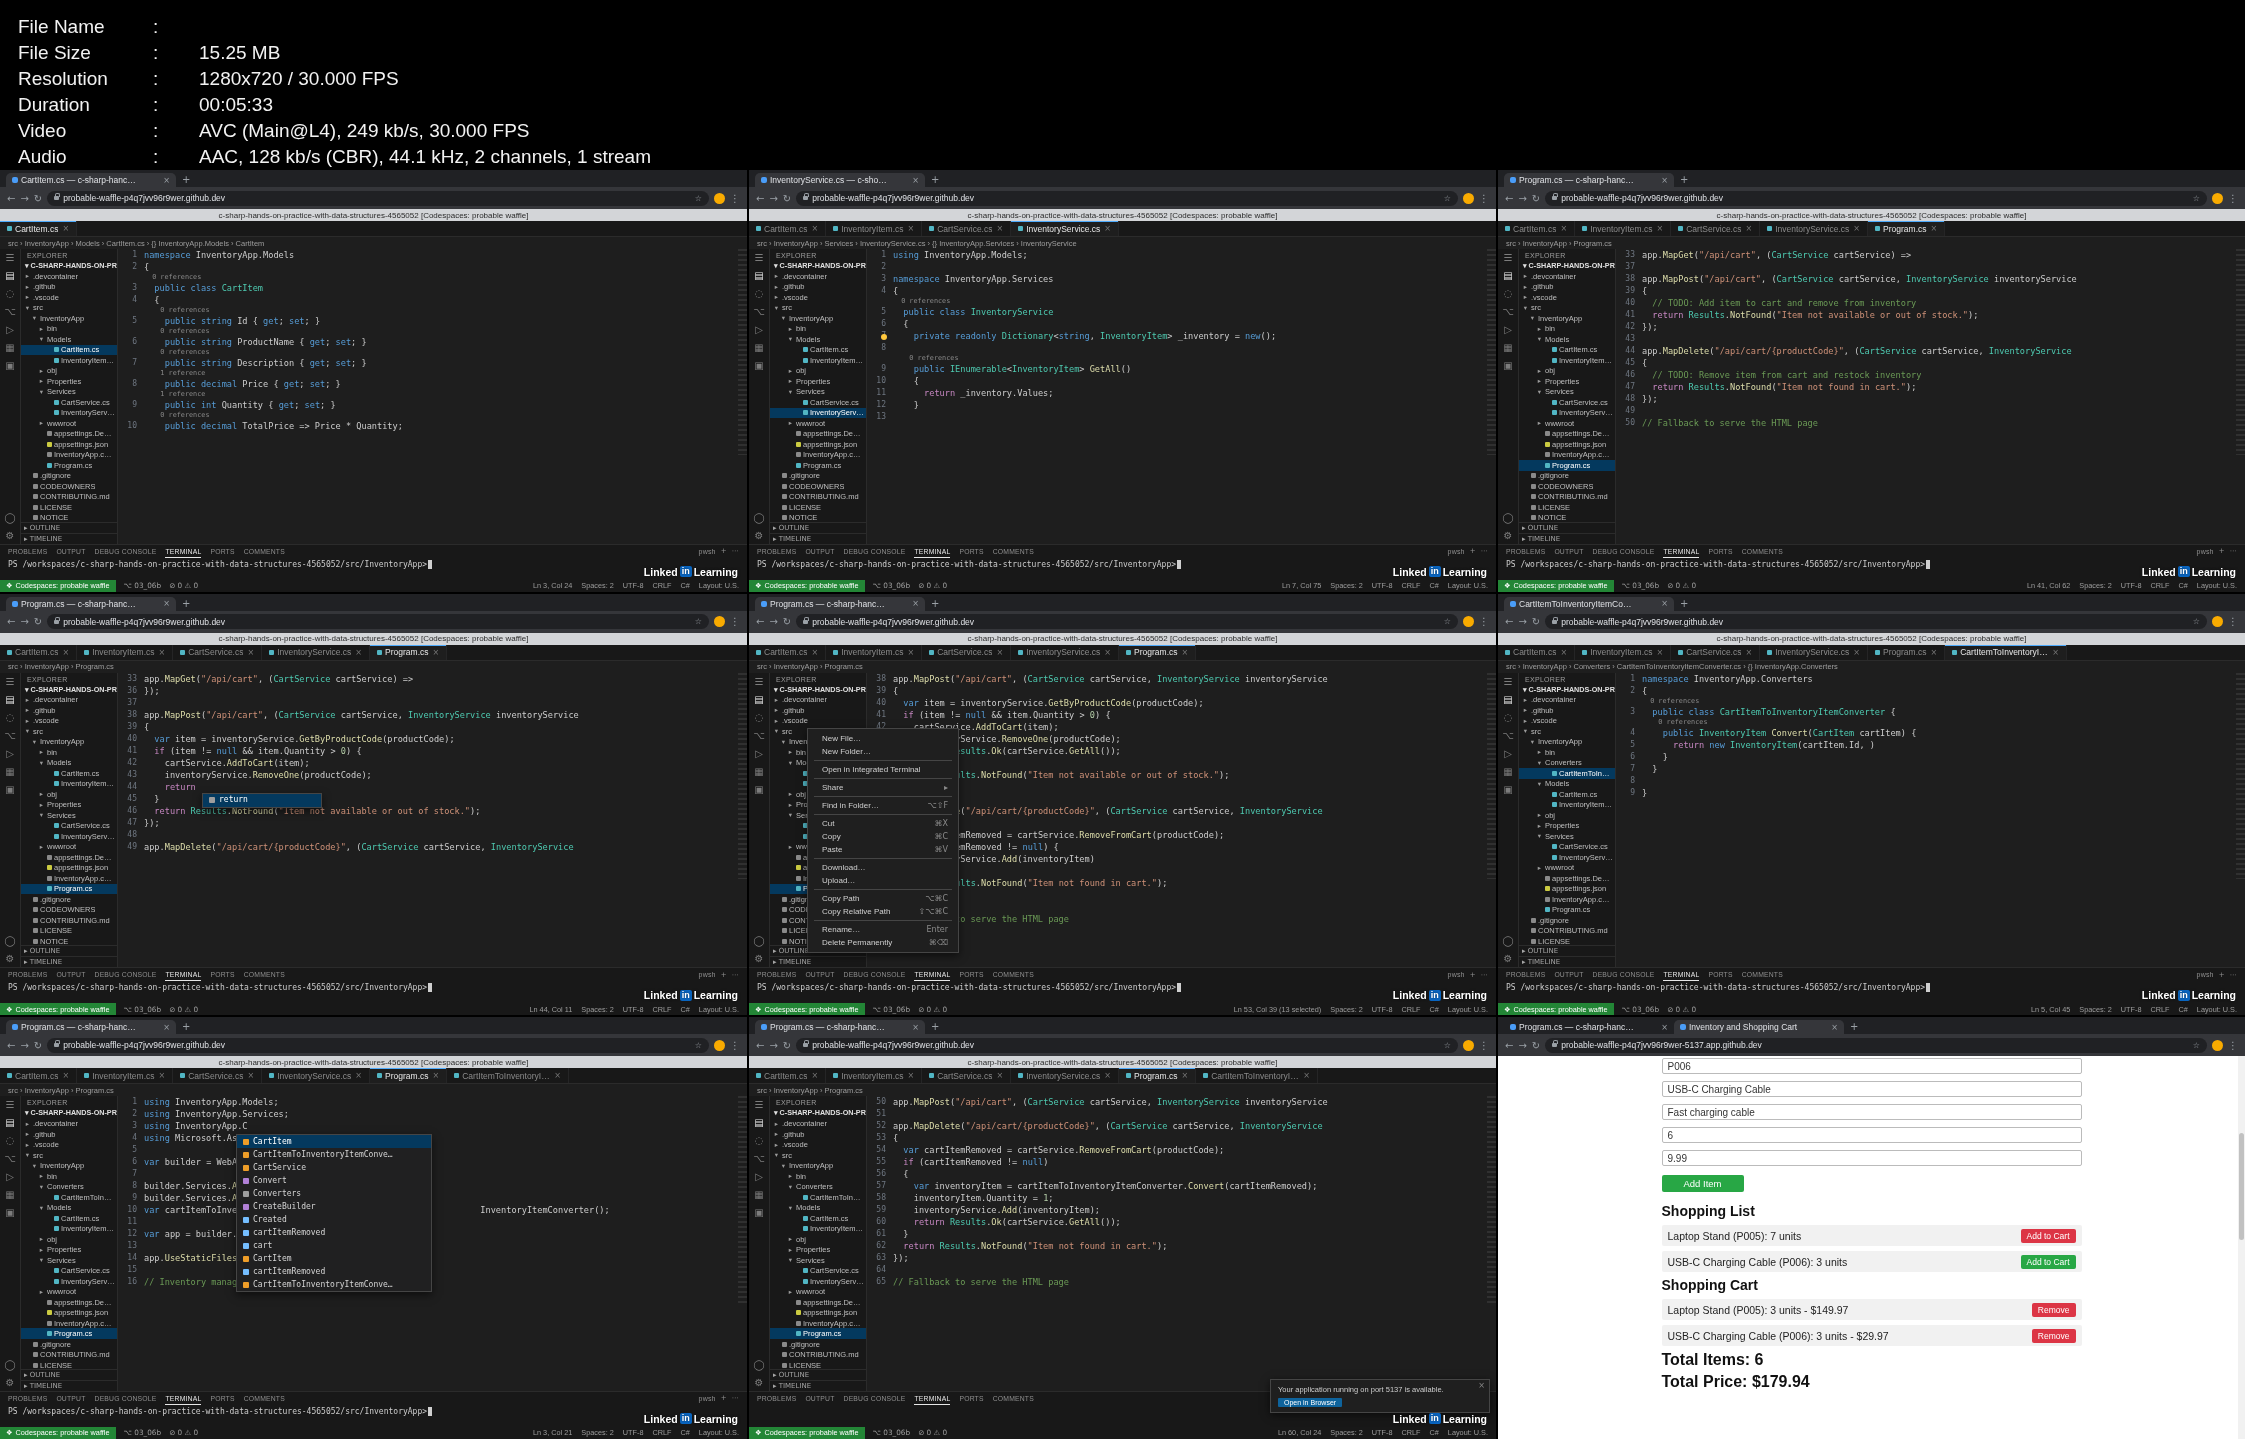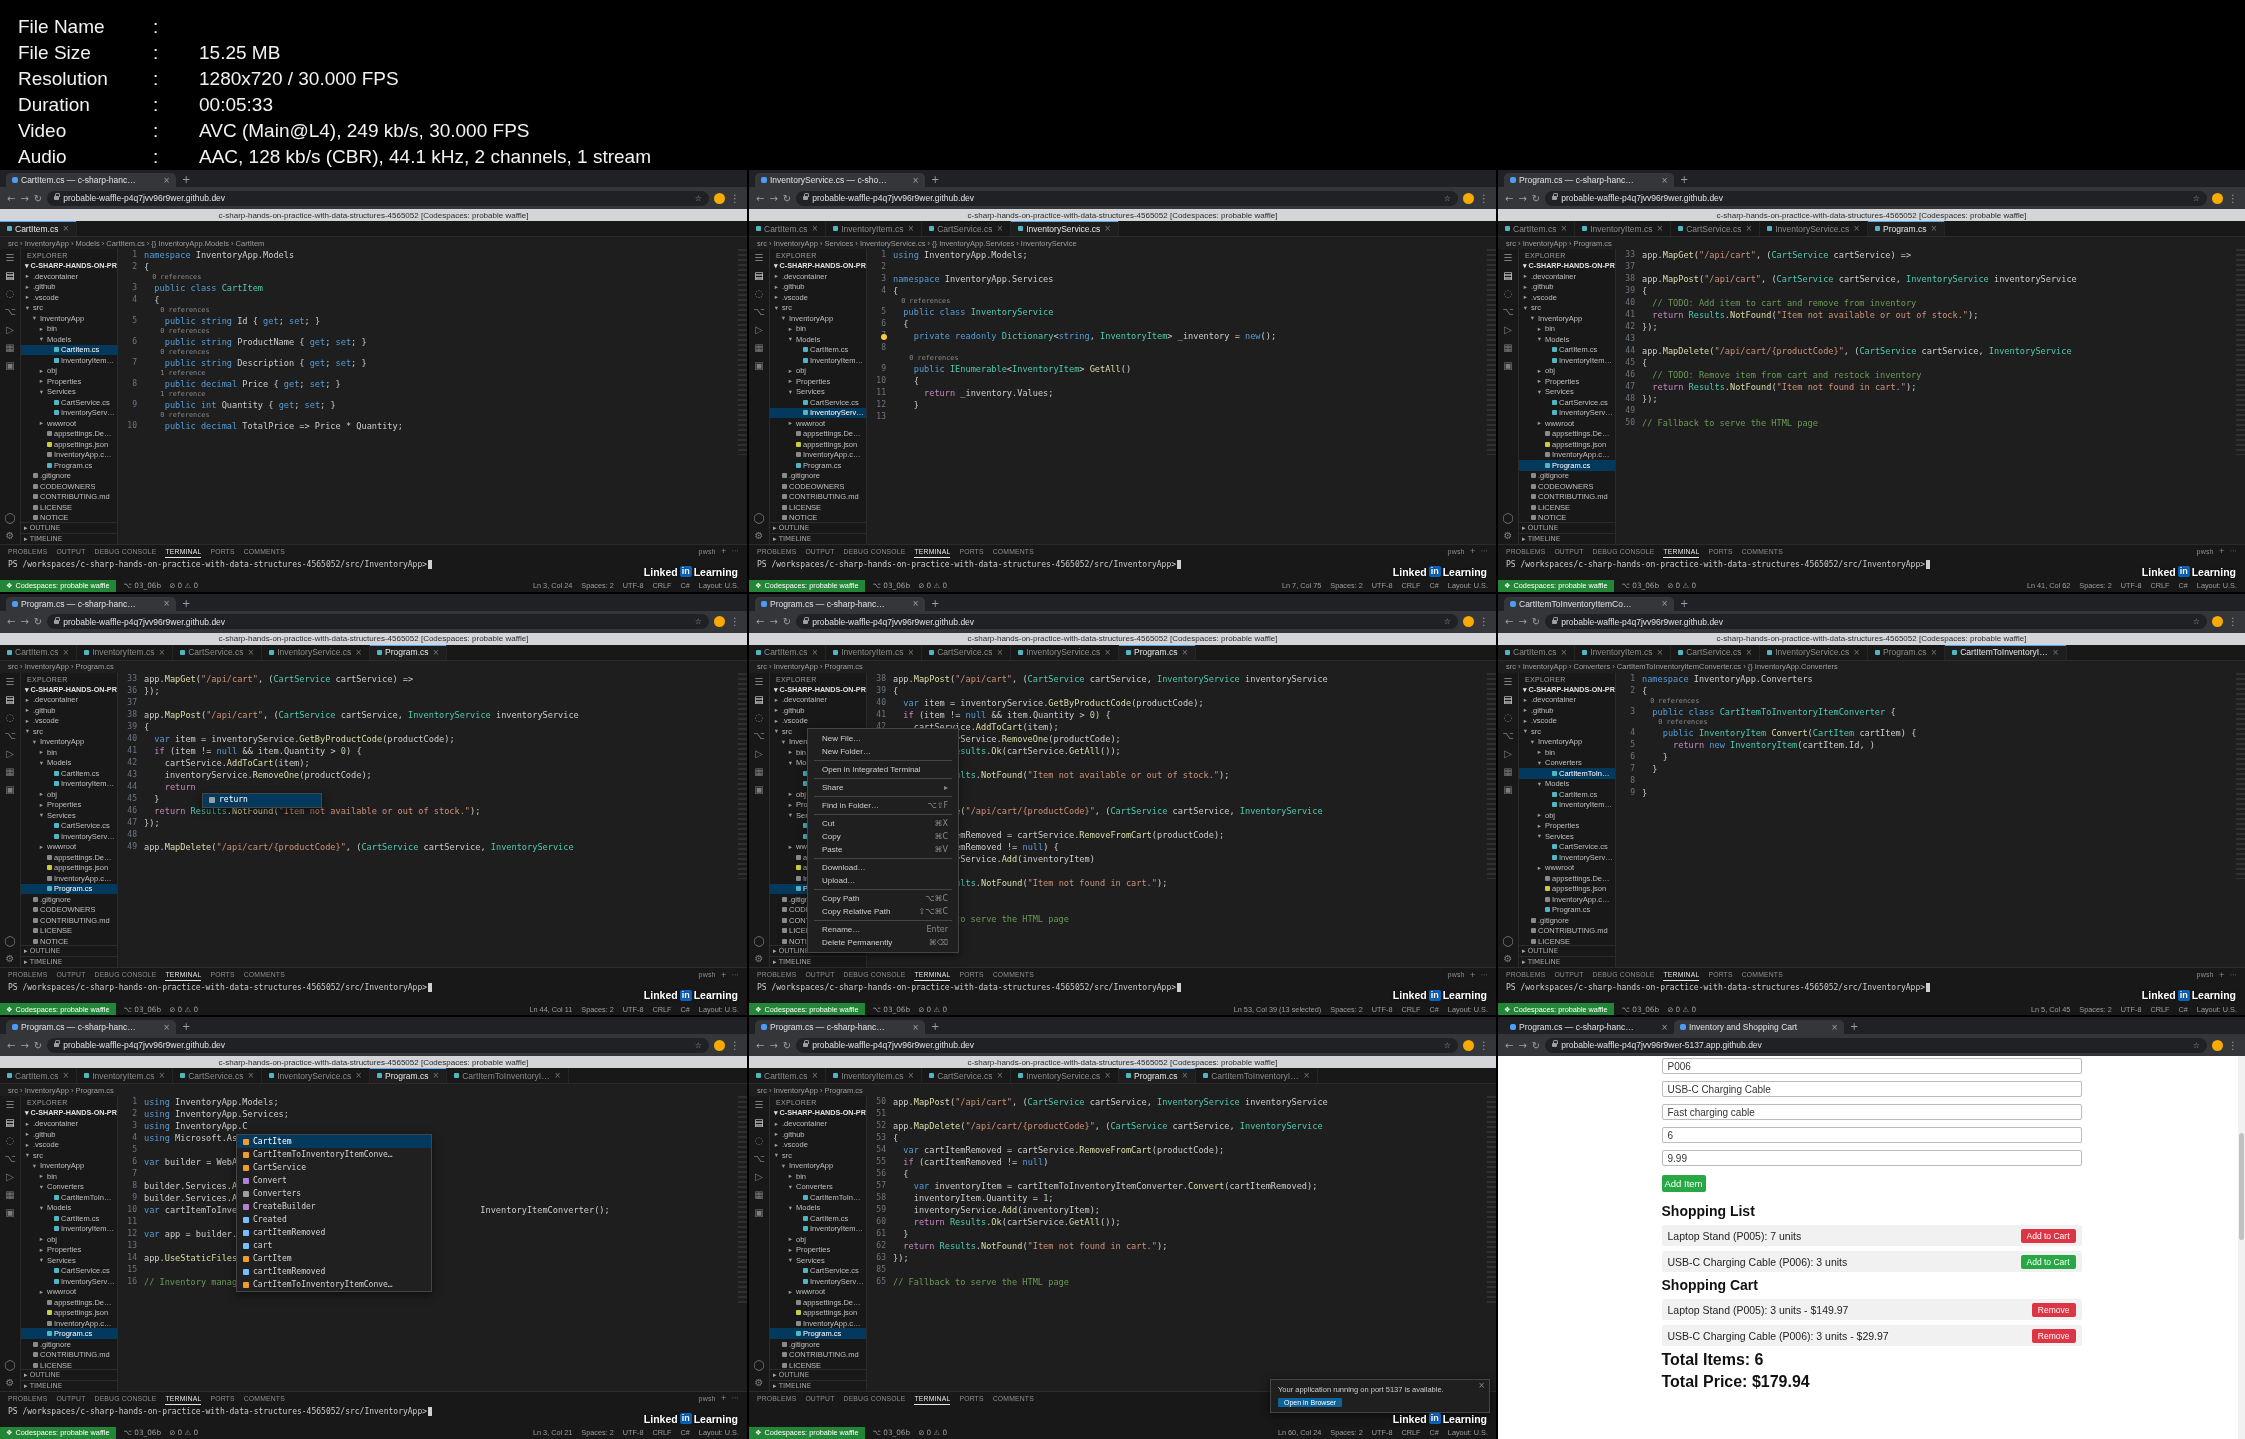--- a/index.html
+++ b/index.html
@@ -85,21 +85,21 @@
 .bulb{position:absolute;width:6px;height:6px;border-radius:50%;background:#ffc83d;z-index:15}
 .toast{position:absolute;right:6px;bottom:26px;width:220px;background:#1f1f1f;border:1px solid #454545;z-index:25;padding:5px 7px;font-size:7.5px;color:#ccc;box-shadow:0 2px 8px rgba(0,0,0,.6)}
 .toast .tbtn{display:inline-block;margin-top:4px;background:#0e639c;color:#fff;padding:1px 6px;font-size:7px;border-radius:1px}
 .toast .tx{position:absolute;top:1px;right:4px;color:#888;font-size:8px}
 .wmark{position:absolute;right:9px;bottom:14px;z-index:40;display:flex;align-items:center;gap:2px;font-size:10.5px;font-weight:bold;color:#fff;text-shadow:0 0 3px rgba(0,0,0,.6)}
 .wm-in{background:#0a66c2;color:#fff;border-radius:2px;font-size:9px;padding:0 2px;line-height:11px}
 
 .webpage{flex:1;background:#fff;position:relative;overflow:hidden}
 .wcol{width:420px;margin:2px auto 0}
 .winput{width:100%;height:16px;border:1px solid #bbb;border-radius:2px;font-size:10px;color:#333;padding:0 5px;display:flex;align-items:center;margin-bottom:7px;background:#fff}
-.wbtn-add{display:inline-block;background:#28a745;color:#fff;font-size:9.5px;padding:3px 3px;border-radius:2px;margin-bottom:6px}
+.wbtn-add{display:inline-block;background:#28a745;color:#fff;font-size:9.5px;padding:3px 22px;border-radius:2px;margin-bottom:6px}
 .wh2{font-size:14px;font-weight:bold;color:#111;margin:5px 0 6px}
 .wrow{background:#f1f1f1;border-radius:2px;display:flex;align-items:center;height:21px;padding:0 6px;margin-bottom:5px;font-size:10.5px;color:#222}
 .wrow .rbtn{margin-left:auto;color:#fff;font-size:8.5px;padding:2px 6px;border-radius:2px;white-space:nowrap}
 .rbtn.red{background:#dc3545}.rbtn.green{background:#28a745}
 .wtotal{font-size:16px;font-weight:bold;margin-top:4px;color:#111}
 .wscroll{position:absolute;right:0;top:0;width:7px;height:100%;background:#f1f1f1}
 .wthumb{position:absolute;right:1px;top:20%;width:5px;height:28%;background:#c1c1c1;border-radius:3px}
 </style>
 </head>
 <body>
@@ -2145,21 +2145,21 @@
               <div class="cline"><span class="gut">54</span><span class="ctx"><span>  </span><span class="c-kw">var</span><span> </span><span class="c-id">cartItemRemoved</span><span> </span><span>=</span><span> </span><span class="c-id">cartService</span><span>.</span><span class="c-fn">RemoveFromCart</span><span>(</span><span class="c-id">productCode</span><span>)</span><span>;</span></span></div>
               <div class="cline"><span class="gut">55</span><span class="ctx"><span>  </span><span class="c-ctl">if</span><span> </span><span>(</span><span class="c-id">cartItemRemoved</span><span> </span><span>!</span><span>=</span><span> </span><span class="c-kw">null</span><span>)</span></span></div>
               <div class="cline"><span class="gut">56</span><span class="ctx"><span>  </span><span>{</span></span></div>
               <div class="cline"><span class="gut">57</span><span class="ctx"><span>    </span><span class="c-kw">var</span><span> </span><span class="c-id">inventoryItem</span><span> </span><span>=</span><span> </span><span class="c-id">cartItemToInventoryItemConverter</span><span>.</span><span class="c-fn">Convert</span><span>(</span><span class="c-id">cartItemRemoved</span><span>)</span><span>;</span></span></div>
               <div class="cline"><span class="gut">58</span><span class="ctx"><span>    </span><span class="c-id">inventoryItem</span><span>.</span><span class="c-id">Quantity</span><span> </span><span>=</span><span> </span><span class="c-num">1</span><span>;</span></span></div>
               <div class="cline"><span class="gut">59</span><span class="ctx"><span>    </span><span class="c-id">inventoryService</span><span>.</span><span class="c-fn">Add</span><span>(</span><span class="c-id">inventoryItem</span><span>)</span><span>;</span></span></div>
               <div class="cline"><span class="gut">60</span><span class="ctx"><span>    </span><span class="c-ctl">return</span><span> </span><span class="c-typ">Results</span><span>.</span><span class="c-fn">Ok</span><span>(</span><span class="c-id">cartService</span><span>.</span><span class="c-fn">GetAll</span><span>(</span><span>)</span><span>)</span><span>;</span></span></div>
               <div class="cline"><span class="gut">61</span><span class="ctx"><span>  </span><span>}</span></span></div>
               <div class="cline"><span class="gut">62</span><span class="ctx"><span>  </span><span class="c-ctl">return</span><span> </span><span class="c-typ">Results</span><span>.</span><span class="c-fn">NotFound</span><span>(</span><span class="c-str">"Item not found in cart."</span><span>)</span><span>;</span></span></div>
               <div class="cline"><span class="gut">63</span><span class="ctx"><span>}</span><span>)</span><span>;</span></span></div>
-              <div class="cline"><span class="gut">85</span><span class="ctx"></span></div>
+              <div class="cline"><span class="gut">64</span><span class="ctx"></span></div>
               <div class="cline"><span class="gut">65</span><span class="ctx"><span class="c-cmt">// Fallback to serve the HTML page</span></span></div>
               <div class="minimap"></div>
             </div>
           </div>
           <div class="panel">
             <div class="ptabs">
               <span class="ptab">PROBLEMS</span>
               <span class="ptab">OUTPUT</span>
               <span class="ptab">DEBUG CONSOLE</span>
               <span class="ptab active">TERMINAL</span>

